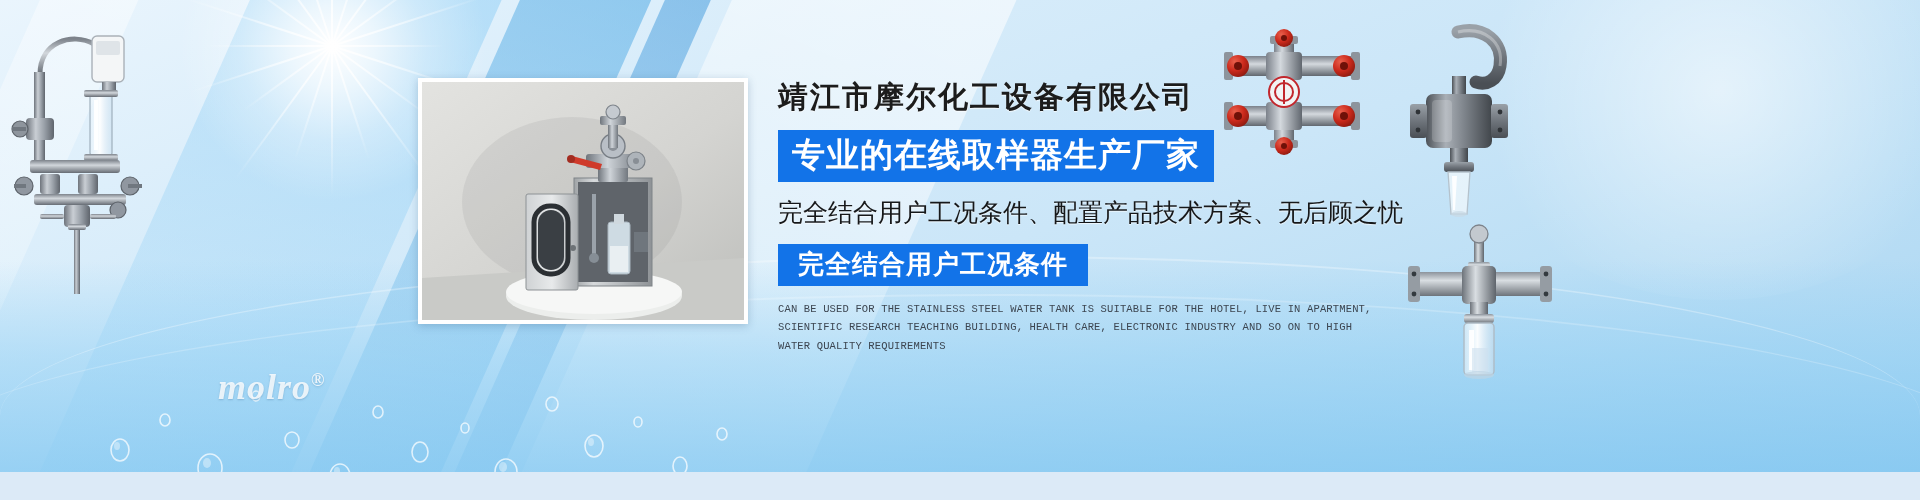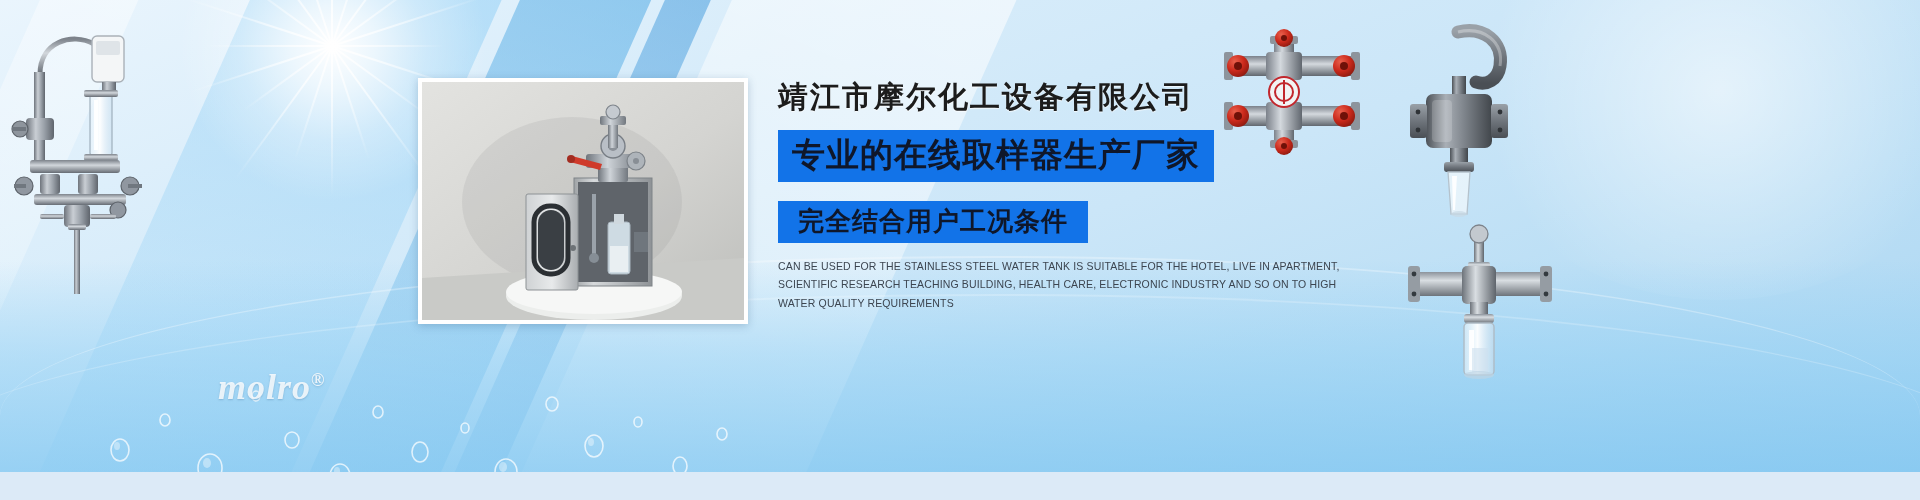--- a/index.html
+++ b/index.html
@@ -82,21 +82,21 @@
     font-family:"Liberation Serif", serif;
     font-size:30px; font-weight:700; color:#1c1c1c;
     letter-spacing:2px; line-height:1;
     text-shadow:0 1px 1px rgba(255,255,255,.75);
     white-space:nowrap;
   }
 
   .badge {
     display:inline-block;
     background:#1273e8;
-    color:#0f172a;
+    color:#ffffff;
     font-weight:700;
     line-height:1;
     white-space:nowrap;
   }
   #headline-badge {
     margin-top:18px;
     font-size:33px; letter-spacing:1px;
     padding:8px 14px 11px 14px;
   }
   #subline {
@@ -107,21 +107,21 @@
     white-space:nowrap;
   }
   #custom-badge {
     margin-top:19px;
     font-size:26px; letter-spacing:1px;
     padding:7px 20px 9px 20px;
   }
   #eng-desc {
     margin-top:14px;
     width:595px;
-    font-family:Liberation Sans, sans-serif;
+    font-family:Liberation Mono, monospace;
     font-size:10.5px; line-height:1.75;
     color:#3c4550; letter-spacing:.15px;
     text-transform:uppercase;
   }
 
   
   #watermark {
     position:absolute; left:218px; top:366px;
     font-family:"Liberation Serif", serif;
     font-style:italic; font-weight:700;
@@ -337,20 +337,21 @@
         </g>
 
         <rect x="212" y="150" width="14" height="20" fill="#6f767d"></rect>
       </svg>
     </div>
   </div>
 
   <div id="text-block">
     <div id="company-name">靖江市摩尔化工设备有限公司</div>
     <div><span class="badge" id="headline-badge">专业的在线取样器生产厂家</span></div>
+    <div id="subline">完全结合用户工况条件、配置产品技术方案、无后顾之忧</div>
     <div><span class="badge" id="custom-badge">完全结合用户工况条件</span></div>
     <div id="eng-desc">CAN BE USED FOR THE STAINLESS STEEL WATER TANK IS SUITABLE FOR THE HOTEL, LIVE IN APARTMENT, SCIENTIFIC RESEARCH TEACHING BUILDING, HEALTH CARE, ELECTRONIC INDUSTRY AND SO ON TO HIGH WATER QUALITY REQUIREMENTS</div>
   </div>
 
   <svg class="equip" style="left:1212px;top:22px;" width="160" height="140" viewBox="0 0 160 140">
     <defs>
       <linearGradient id="mSteelH" x1="0" y1="0" x2="0" y2="1">
         <stop offset="0%" stop-color="#7b818a"></stop>
         <stop offset="40%" stop-color="#d4d9de"></stop>
         <stop offset="100%" stop-color="#61676f"></stop>

